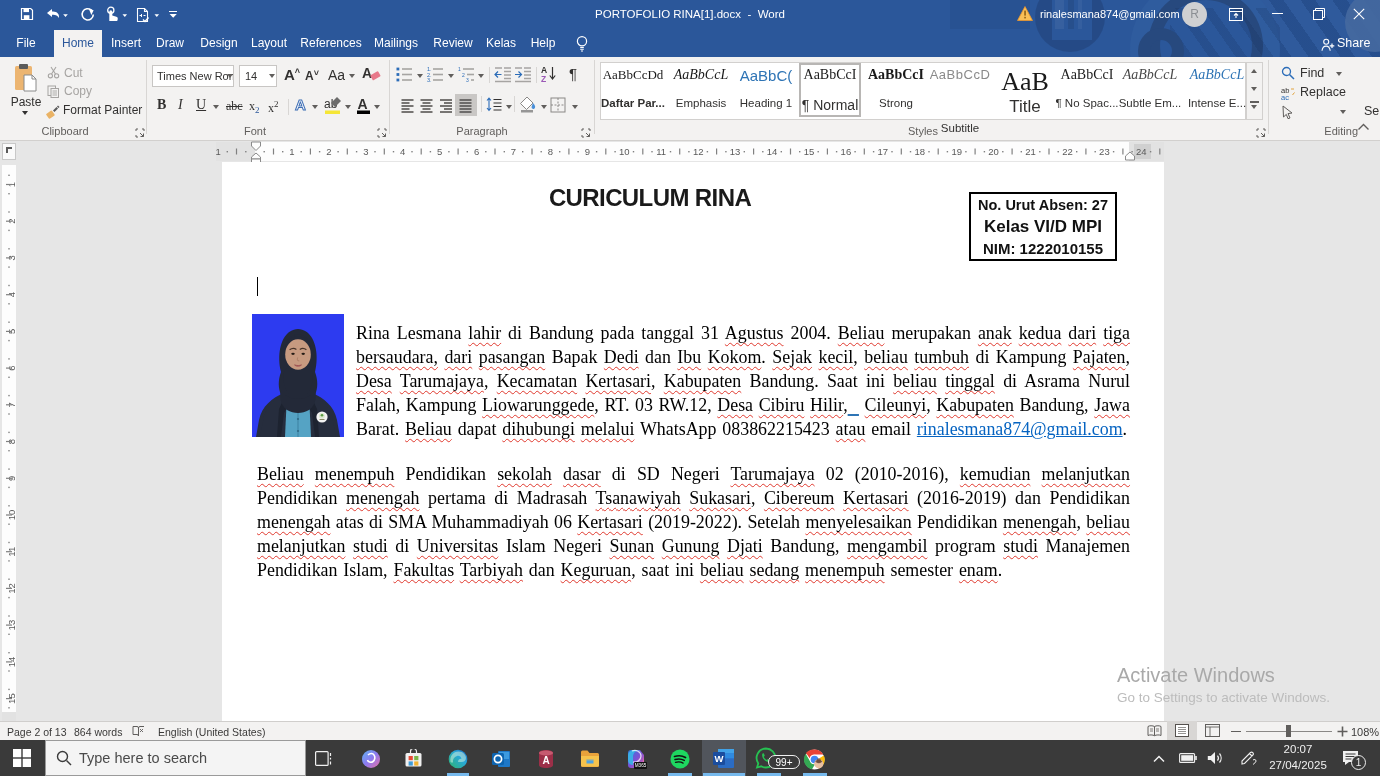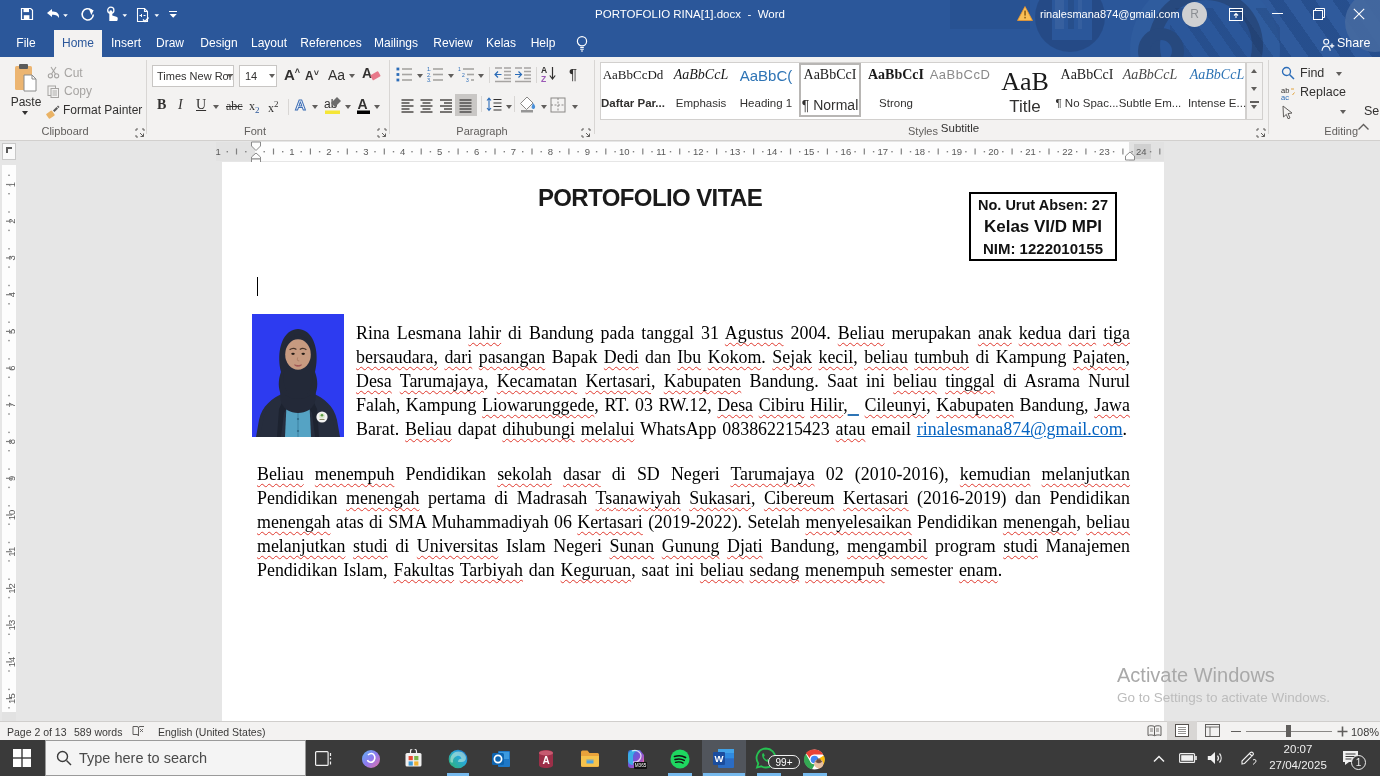--- a/index.html
+++ b/index.html
@@ -428,21 +428,21 @@
 <svg class="abs" style="left:248px;top:141px;" width="16" height="22" viewBox="0 0 16 22">
 <path d="M3.5 1 h9 v4 L8 9.5 3.5 5z" fill="#fdfdfd" stroke="#8a8a8a" stroke-width="1"></path>
 <path d="M8 12 L12.5 16 v2 h-9 v-2z" fill="#fdfdfd" stroke="#8a8a8a" stroke-width="1"></path>
 <rect x="3.5" y="18" width="9" height="3.5" fill="#fdfdfd" stroke="#8a8a8a" stroke-width="1"></rect>
   </svg>
 <svg class="abs" style="left:1122px;top:152px;" width="16" height="10" viewBox="0 0 16 10">
 <path d="M8 0 L12.5 4 v4 h-9 v-4z" fill="#fdfdfd" stroke="#8a8a8a" stroke-width="1"></path>
   </svg>
 <div class="abs" style="left:0;top:162px;width:1380px;height:559px;background:#e6e6e6;"></div>
 <div class="abs" style="left:222px;top:162px;width:942px;height:559px;background:#fff;"></div>
-<div class="abs" style="left:400px;top:184px;width:500px;text-align:center;font-weight:bold;font-size:24px;color:#1a1a1a;letter-spacing:-0.6px;">PORTOFOLIO VITAE</div>
+<div class="abs" style="left:400px;top:184px;width:500px;text-align:center;font-weight:bold;font-size:24px;color:#1a1a1a;letter-spacing:-0.6px;">CURICULUM RINA</div>
 <div class="abs" style="left:969px;top:192px;width:148px;height:69px;border:2px solid #000;"></div>
 <div class="abs" style="left:969px;top:197px;width:148px;text-align:center;font-weight:bold;font-size:14.5px;color:#111;">No. Urut Absen: 27</div>
 <div class="abs" style="left:969px;top:217px;width:148px;text-align:center;font-weight:bold;font-size:17px;color:#111;">Kelas VI/D MPI</div>
 <div class="abs" style="left:969px;top:240px;width:148px;text-align:center;font-weight:bold;font-size:15px;color:#111;">NIM: 1222010155</div>
 <div class="abs" style="left:257px;top:277px;width:1.3px;height:19px;background:#000;"></div>
 <svg class="abs" style="left:252px;top:314px;" width="92" height="123" viewBox="0 0 92 123">
 <rect width="92" height="123" fill="#2d3bf0"></rect>
 <path d="M4 123 L7 106 C10 92 20 84 32 79 L46 73 L60 79 C72 84 82 92 85 106 L88 123 Z" fill="#262d3d"></path>
 <path d="M35 80 L46 74 L57 80 L59 123 L33 123 Z" fill="#55a3c4"></path>
 <path d="M46 82 V123" stroke="#3f85a5" stroke-width="1.1"></path>
@@ -542,21 +542,21 @@
     <rect x="6.3" y="468.6" width="1.4" height="1.4" fill="#808080"></rect>
     <rect x="6.3" y="487.0" width="1.4" height="1.4" fill="#808080"></rect>
     <rect x="4" y="496.3" width="6" height="1.2" fill="#808080"></rect>
     <rect x="6.3" y="505.3" width="1.4" height="1.4" fill="#808080"></rect>
     <rect x="6.3" y="523.7" width="1.4" height="1.4" fill="#808080"></rect>
     <rect x="4" y="533.0" width="6" height="1.2" fill="#808080"></rect>
     <rect x="6.3" y="542.1" width="1.4" height="1.4" fill="#808080"></rect>
   </svg>
 <div class="abs" style="left:0;top:721px;width:1380px;height:19px;background:#f3f2f1;border-top:1px solid #d0cecc;"></div>
 <div class="abs" style="left:7px;top:725.5px;font-size:10.5px;color:#3b3a39;">Page 2 of 13</div>
-<div class="abs" style="left:74px;top:725.5px;font-size:10.5px;color:#3b3a39;">589 words</div>
+<div class="abs" style="left:74px;top:725.5px;font-size:10.5px;color:#3b3a39;">864 words</div>
 <svg class="abs" style="left:132px;top:725px;" width="13" height="12" viewBox="0 0 13 12" stroke="#605e5c" fill="none" stroke-width="1">
 <path d="M1 1.5 h4 a1.5 1.5 0 0 1 1.5 1.5 v8 a1.5 1.5 0 0 0-1.5-1.5 h-4z"></path>
     <path d="M12 1.5 h-4 a1.5 1.5 0 0 0-1.5 1.5"></path>
 <path d="M8 4 l3 3 M11 4 l-3 3" stroke-width="0.9"></path>
   </svg>
 <div class="abs" style="left:158px;top:725.5px;font-size:10.5px;color:#3b3a39;">English (United States)</div>
 <svg class="abs" style="left:1147px;top:725px;" width="15" height="12" viewBox="0 0 15 12" stroke="#605e5c" fill="none" stroke-width="1">
 <path d="M7.5 1.5 C6 0.5 2 0.5 1 1.5 v9 C2 9.7 6 9.7 7.5 10.7 C9 9.7 13 9.7 14 10.5 v-9 C13 0.5 9 0.5 7.5 1.5 v9.2"></path>
     <path d="M3 4 h3 M3 6 h3 M9 4 h3 M9 6 h3" stroke-width="0.8"></path>
   </svg>

